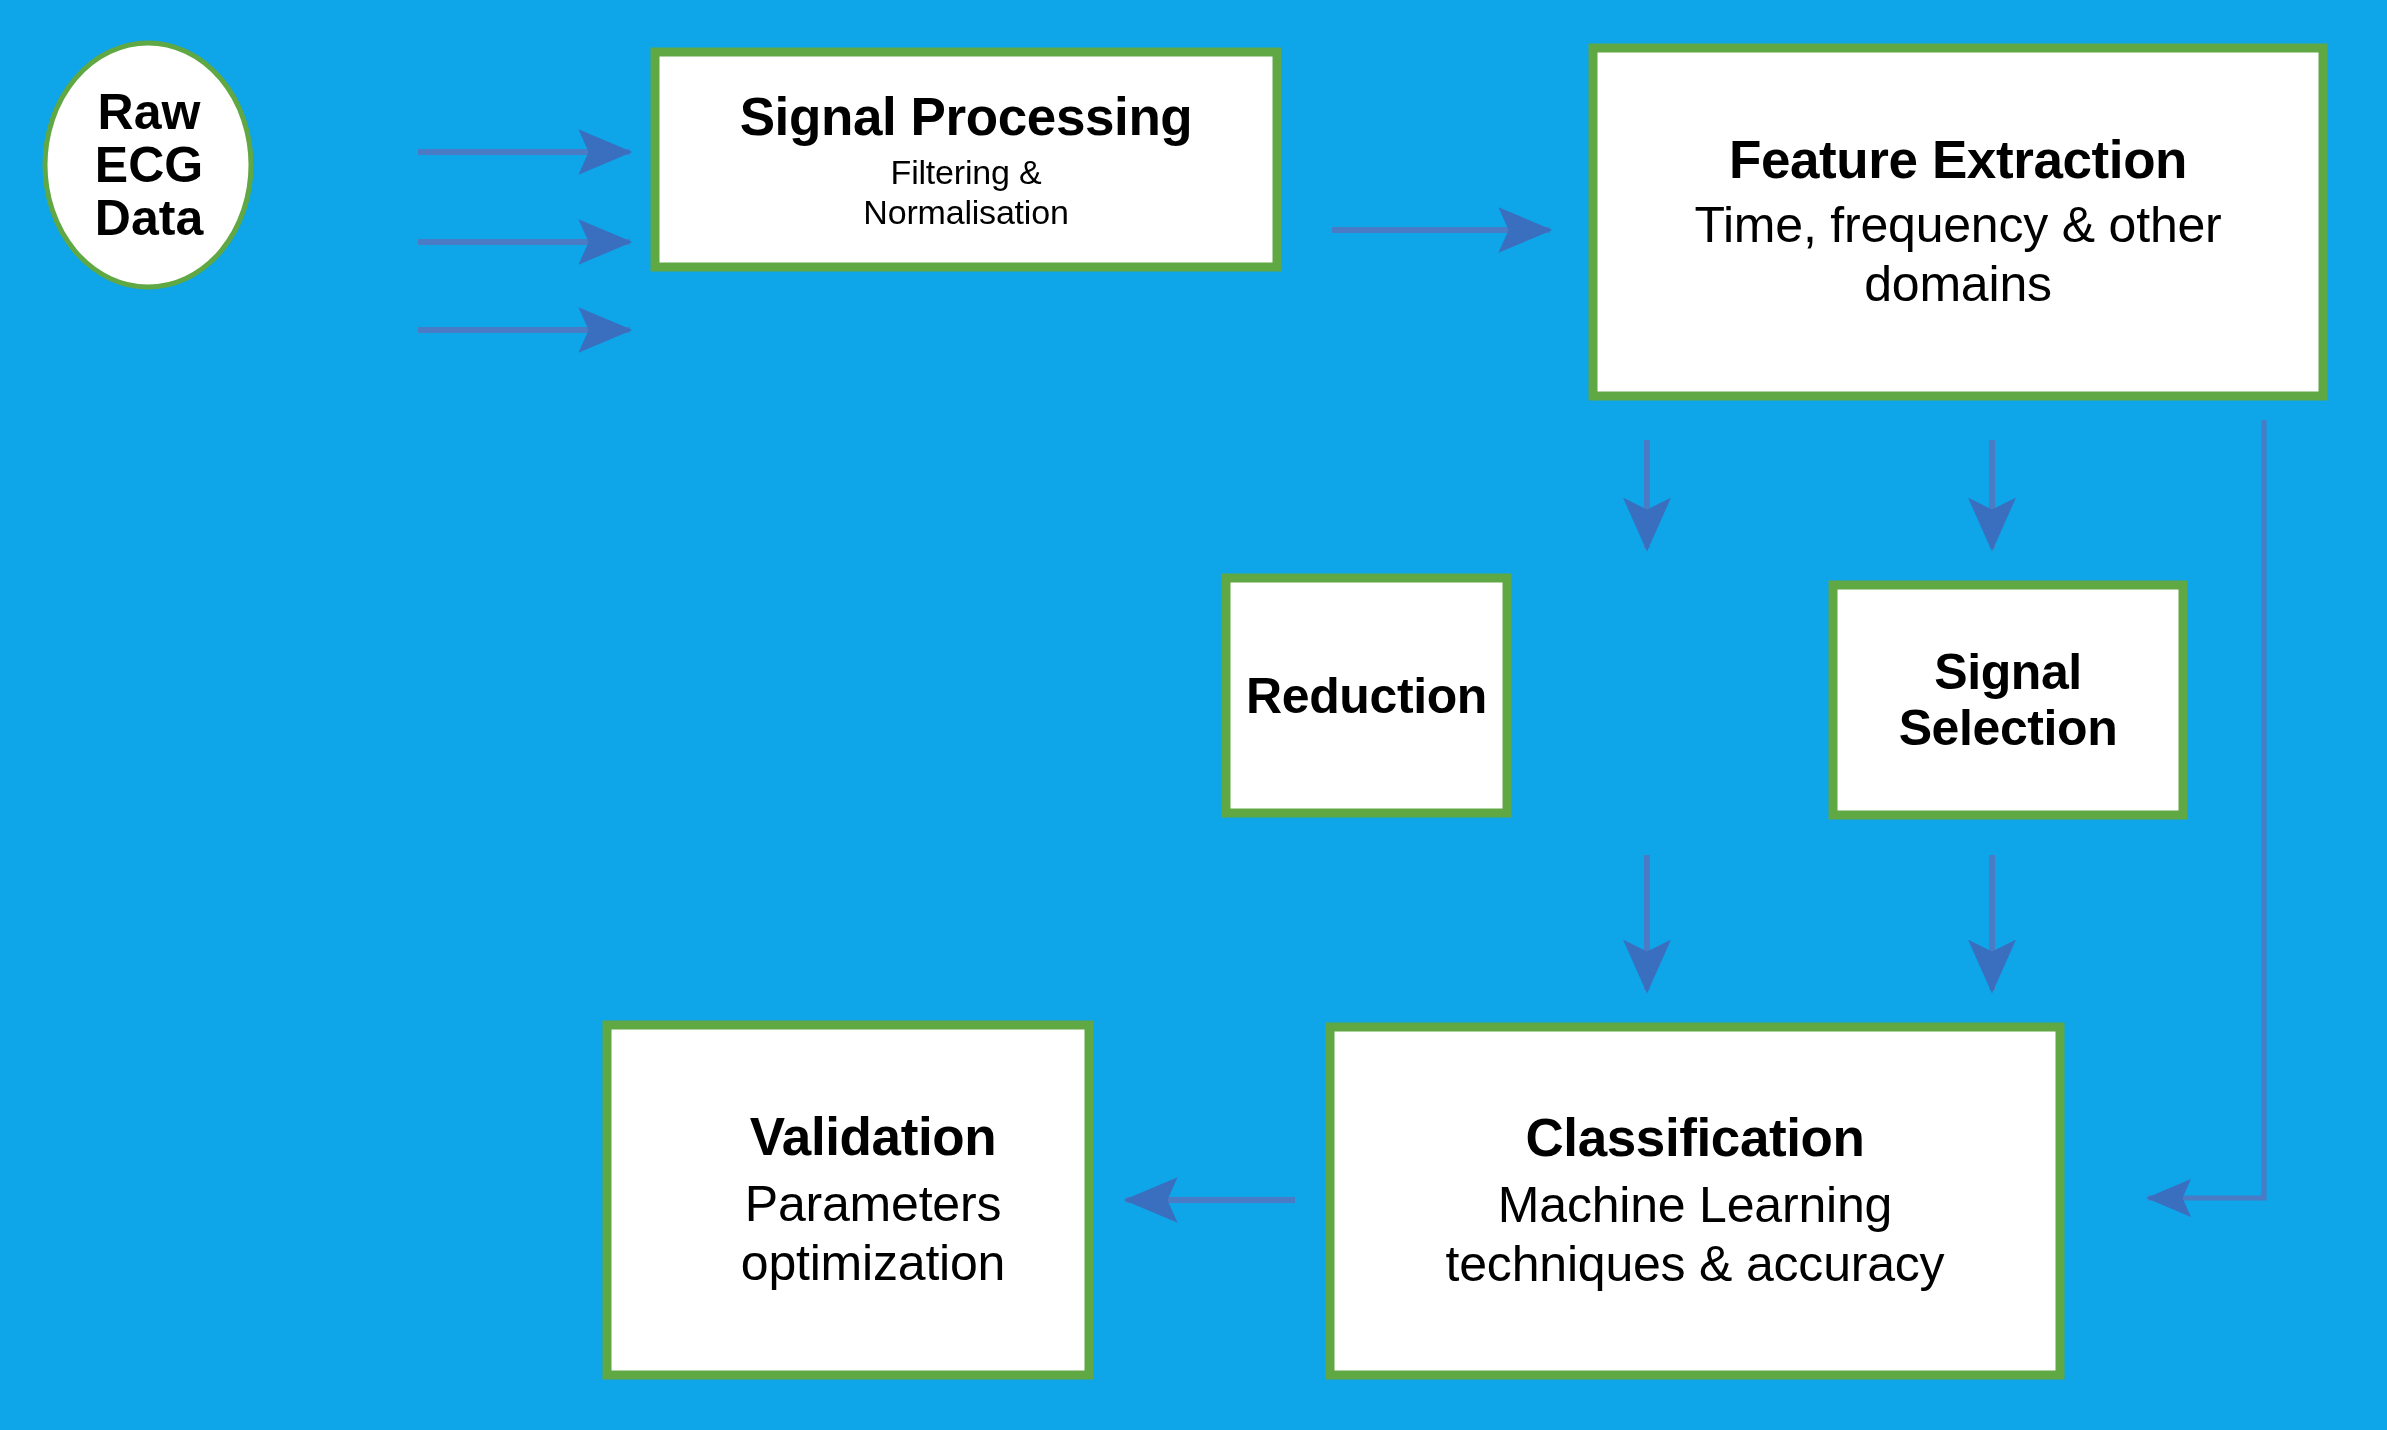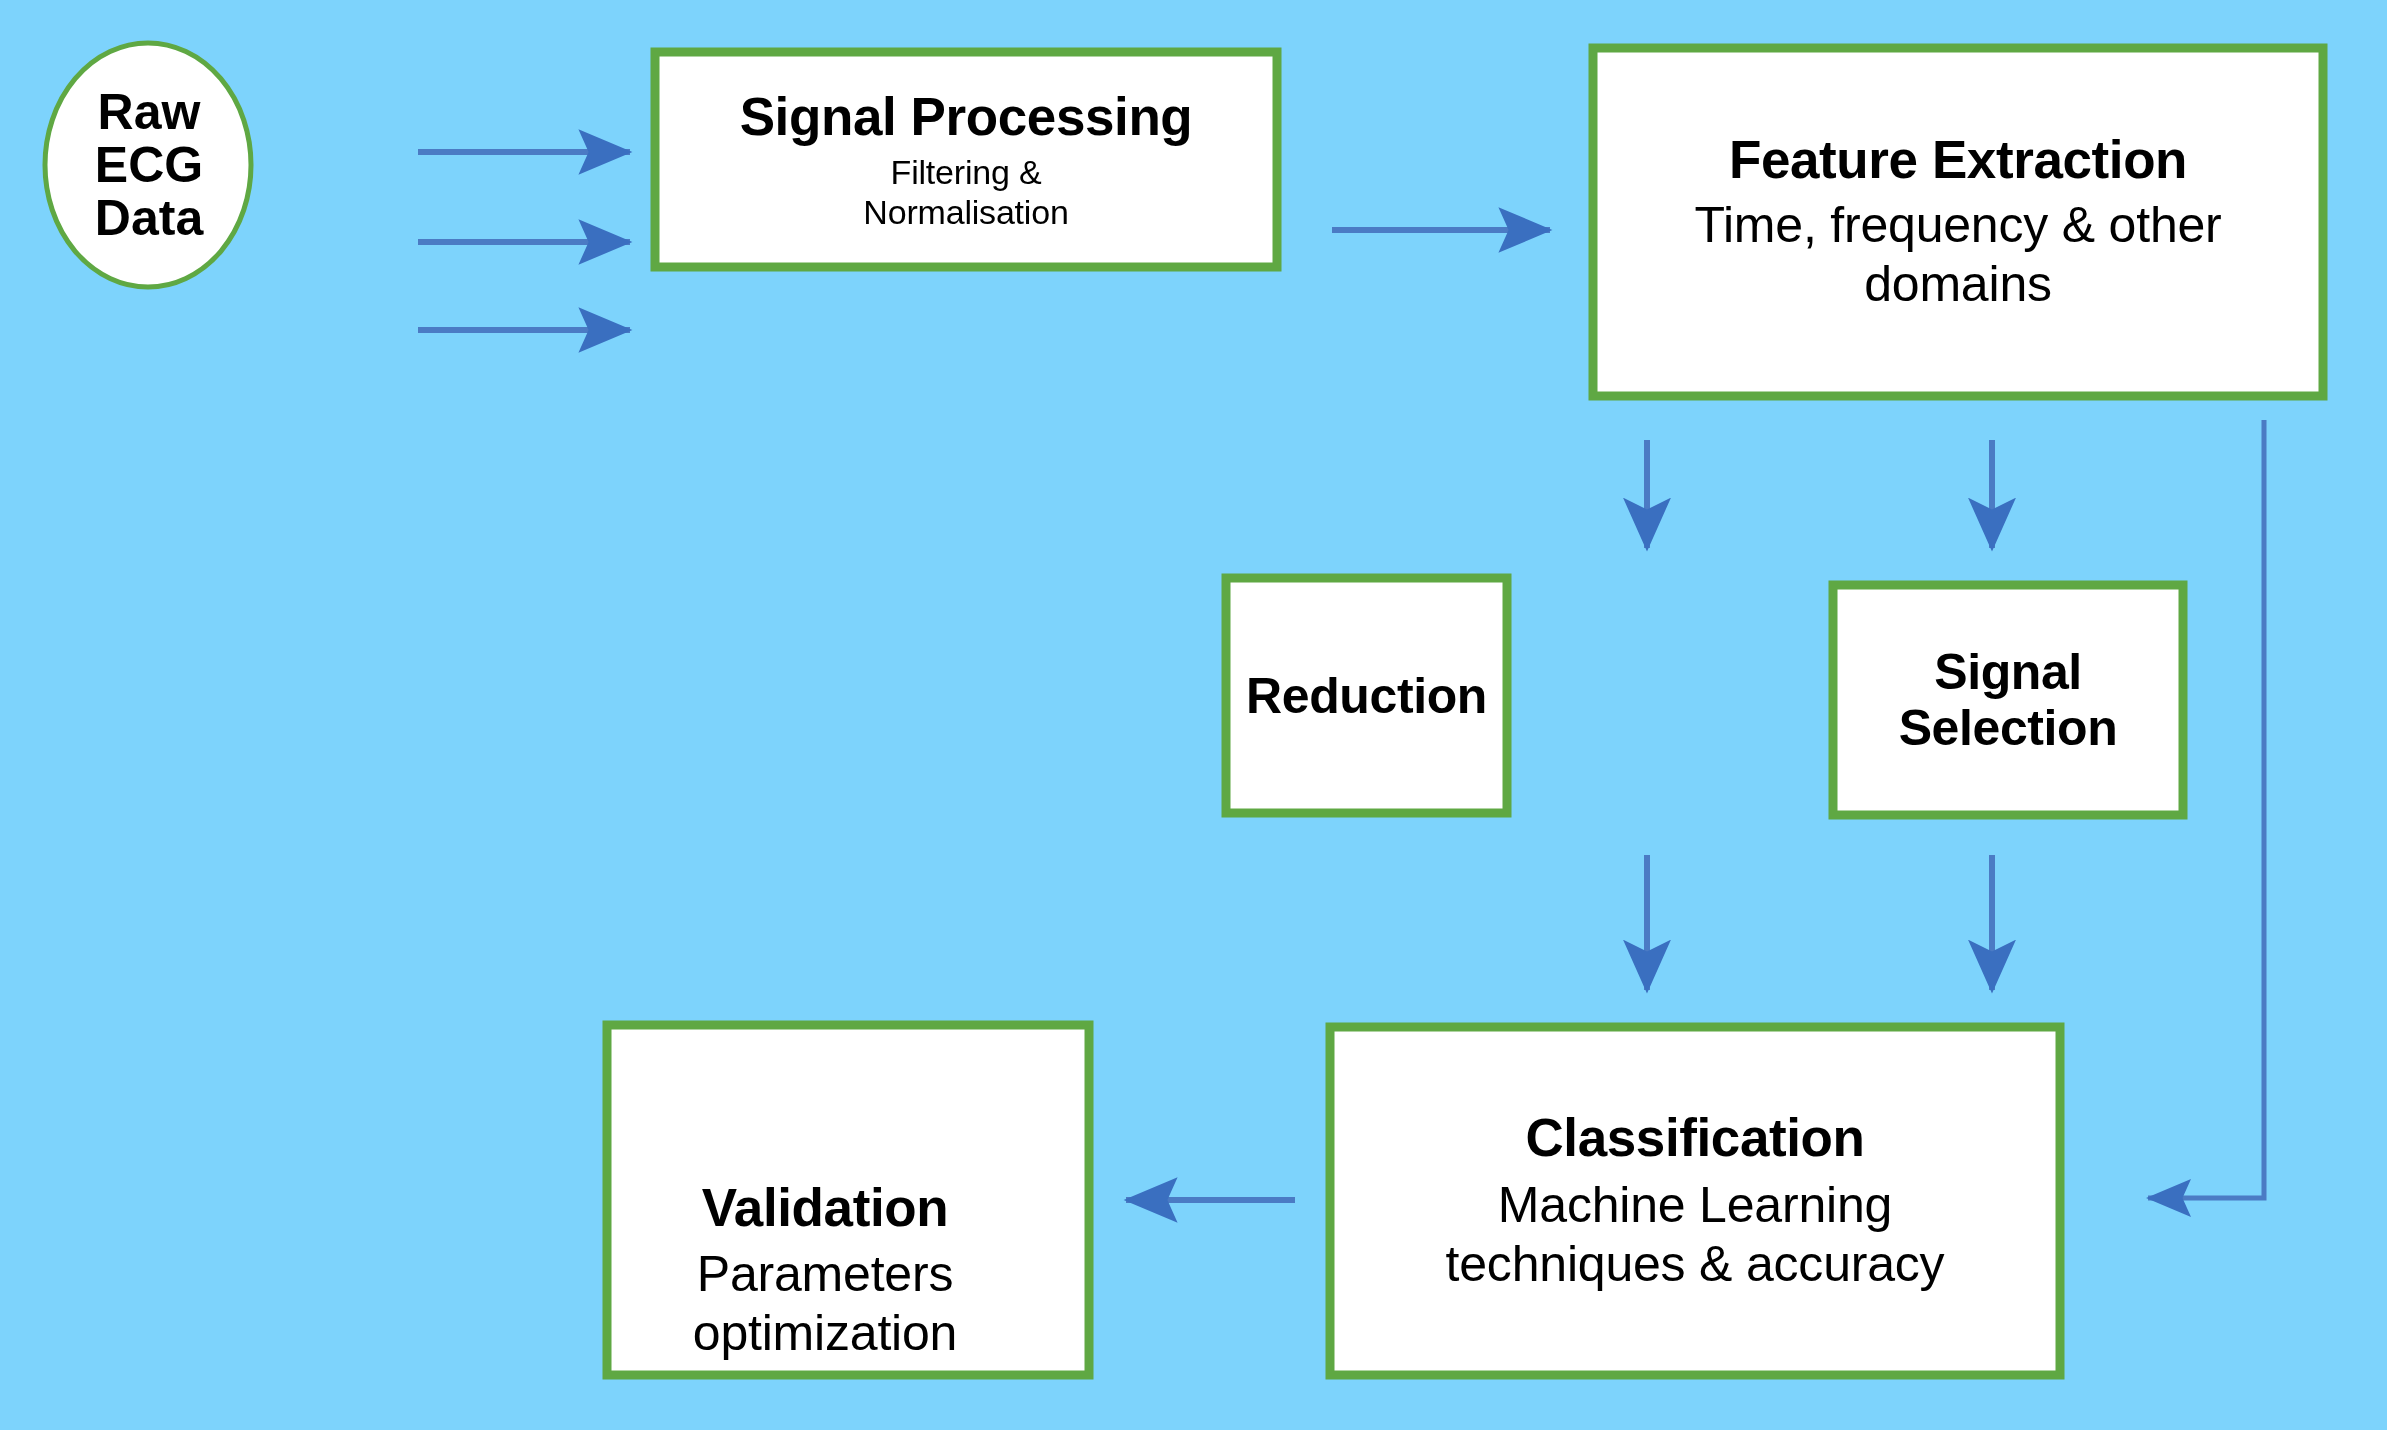--- a/index.html
+++ b/index.html
@@ -63,33 +63,33 @@
 
   
   #n-dimred { left: 1226px; top: 578px; width: 281px; height: 235px; padding: 6px 10px; }
   #n-dimred .node-title { font-size: 50px; }
 
   
   #n-featsel { left: 1833px; top: 585px; width: 350px; height: 230px; padding: 6px 10px; }
   #n-featsel .node-title { font-size: 50px; }
 
   
-  #n-validation { left: 584px; top: 1025px; width: 482px; height: 350px; padding: 12px 16px; justify-content: flex-end; }
+  #n-validation { left: 632px; top: 1025px; width: 482px; height: 350px; padding: 12px 16px; }
   #n-validation .node-title { font-size: 53px; margin-bottom: 8px; }
   #n-validation .node-sub { font-size: 50px; }
 
   
   #n-classification { left: 1330px; top: 1027px; width: 730px; height: 348px; padding: 12px 16px; }
   #n-classification .node-title { font-size: 53px; margin-bottom: 8px; }
   #n-classification .node-sub { font-size: 50px; }
 </style>
 </head>
 <body>
 
-<div id="stage" style="background: #7dd3fc;">
+<div id="stage" style="background: #0ea5e9;">
 
   <svg id="flow" viewBox="0 0 2387 1430" aria-hidden="true">
     <defs>
       <marker id="ah-right" markerWidth="11" markerHeight="11" refX="8.6" refY="4" orient="auto" markerUnits="strokeWidth">
         <path d="M0,0.2 L9,4 L0,7.8 L1.7,4 Z" fill="#3A6FC0"></path>
       </marker>
       <marker id="ah-left" markerWidth="11" markerHeight="11" refX="8.6" refY="4" orient="auto" markerUnits="strokeWidth">
         <path d="M0,0.2 L9,4 L0,7.8 L1.7,4 Z" fill="#3A6FC0"></path>
       </marker>
       <marker id="ah-down" markerWidth="11" markerHeight="11" refX="8.4" refY="4" orient="auto" markerUnits="strokeWidth">

